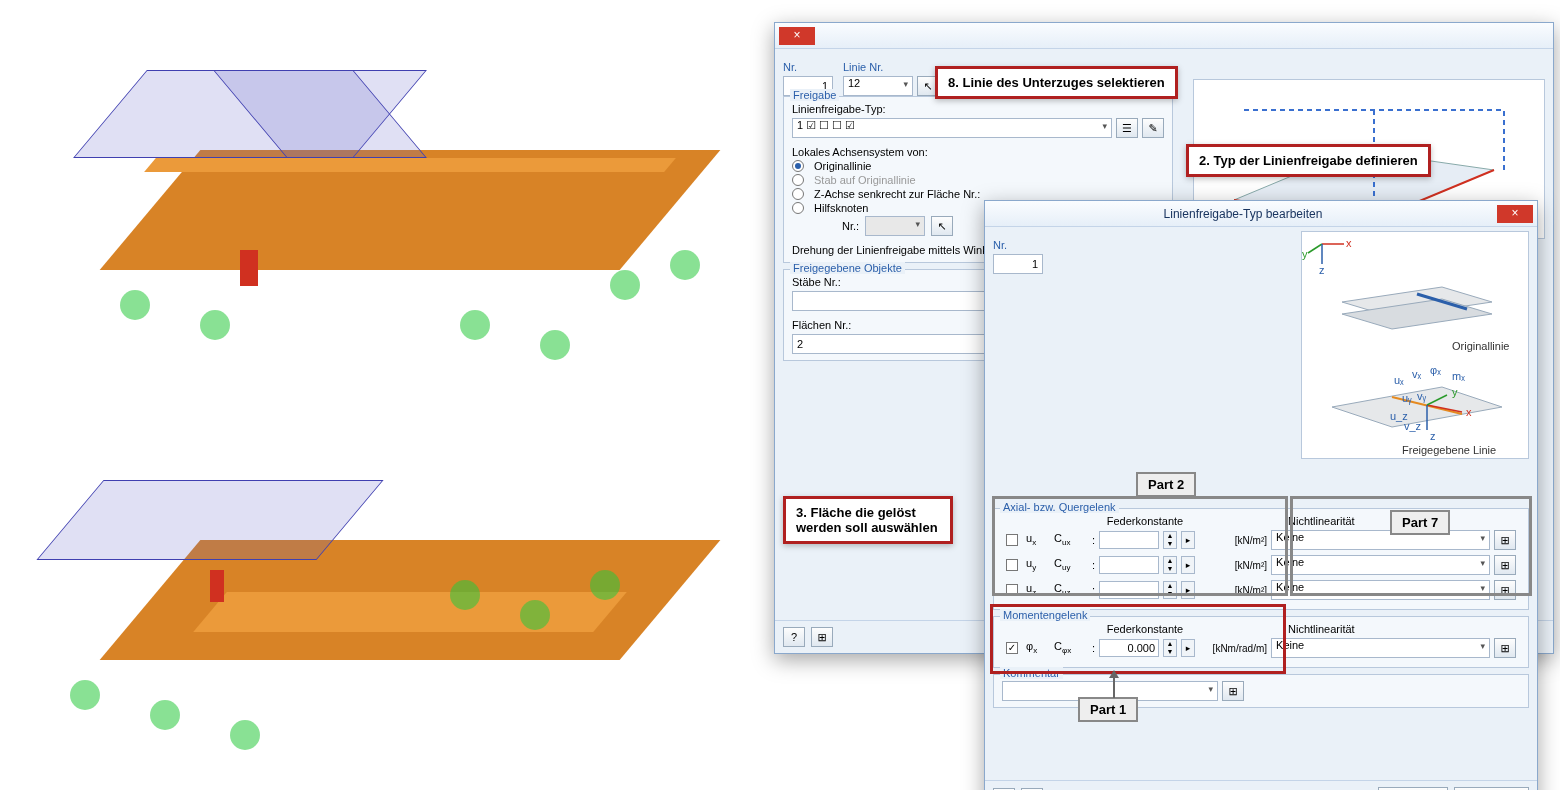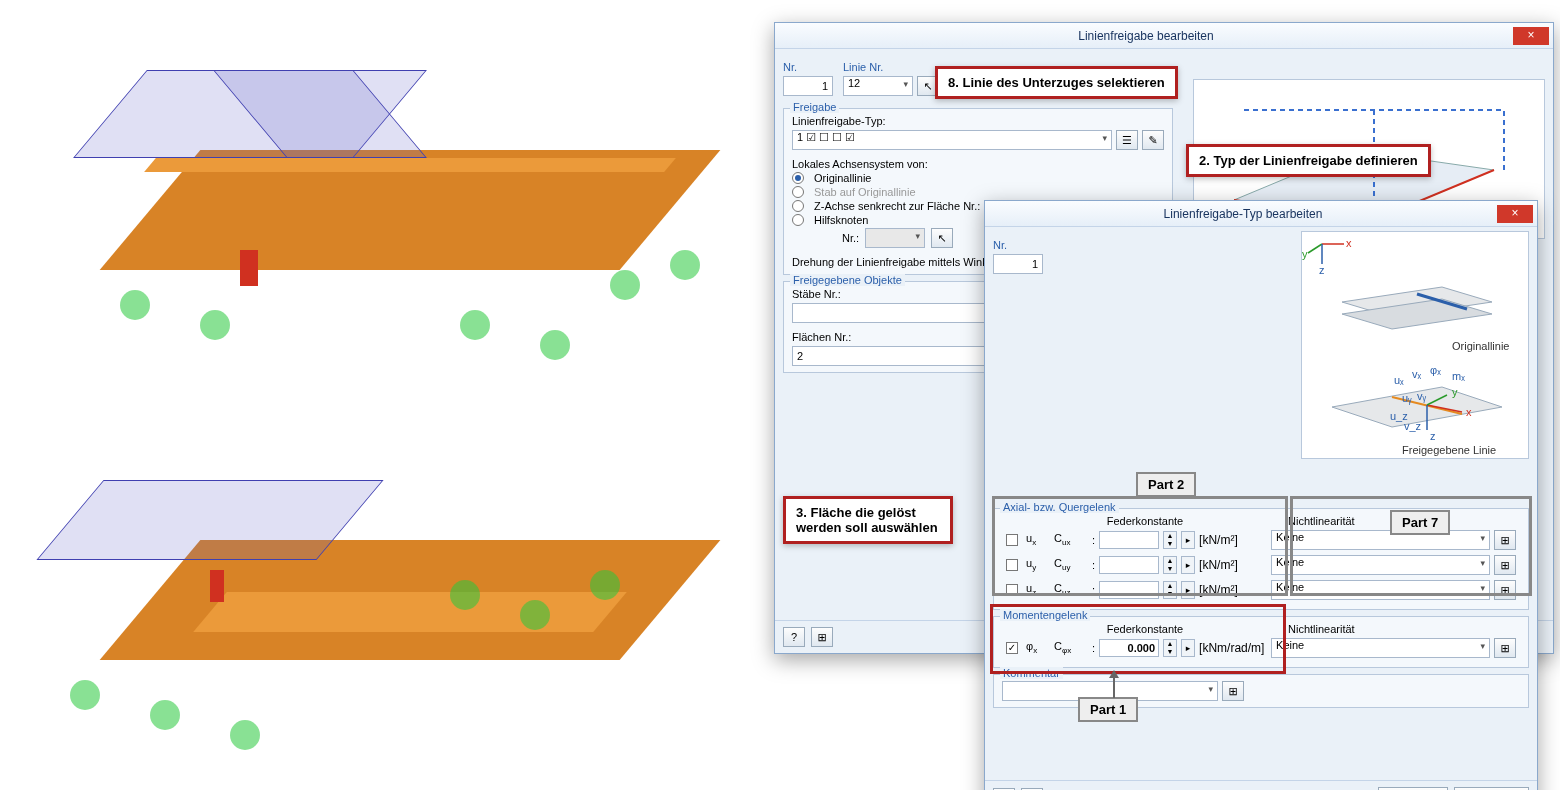--- a/index.html
+++ b/index.html
@@ -38,24 +38,24 @@
 
 .callout { position: absolute; background: #fff; border: 3px solid #b02020; padding: 6px 10px; font-weight: bold; font-size: 13px; box-shadow: 0 2px 6px rgba(0,0,0,.25); }
 .partbox { position: absolute; background: #eee; border: 2px solid #888; padding: 3px 10px; font-weight: bold; font-size: 13px; }
 .redbox { position: absolute; border: 3px solid #b02020; }
 .graybox { position: absolute; border: 3px solid #888; }
 
 
 .sprow { display: flex; align-items: center; gap: 4px; height: 24px; margin:1px 4px; }
 .sprow .lab { width: 24px; }
 .sprow .clab { width: 34px; }
-.sprow .num { width: 60px; height: 18px; border: 1px solid #a8b8cc; background: #fff; text-align: right; padding: 0 3px; font-weight: bold; }
+.sprow .num { width: 60px; height: 18px; border: 1px solid #a8b8cc; background: #fff; text-align: right; padding: 0 3px; }
 .sprow .spinner { width: 14px; height: 18px; border: 1px solid #a8b8cc; background: #f0f4f8; font-size: 7px; line-height: 8px; text-align: center; }
 .sprow .arr { width:14px; height:18px; border:1px solid #a8b8cc; background:#f0f4f8; text-align:center; line-height:16px; font-size:9px;}
-.sprow .unit { width: 68px; font-size: 12px; }
+.sprow .unit { width: 68px; font-size: 10px; text-align: right; }
 .sprow .nonlin { flex: 1; }
 .sub { font-size: 8px; vertical-align: sub; }
 
 .diagram-pane { position:absolute; right:8px; top:28px; width:200px; height:150px; background:#fff; border:1px solid #b8c8dc; }
 .diagram-pane2 { position:absolute; right:8px; top:30px; width:228px; height:228px; background:#fff; border:1px solid #b8c8dc; }
 </style>
 </head>
 <body>
 
 <div class="viewport">
@@ -83,39 +83,38 @@
     <div class="sup" style="left:140px; top:230px;"></div>
     <div class="sup" style="left:220px; top:250px;"></div>
     <div class="sup" style="left:440px; top:110px;"></div>
     <div class="sup" style="left:510px; top:130px;"></div>
     <div class="sup" style="left:580px; top:100px;"></div>
   </div>
 </div>
 
 <div class="win" style="left:774px; top:22px; width:780px; height:632px;">
   <div class="titlebar">
-    <span class="title">Linienfreigabe bearbeiten</span>
     <span class="close">×</span>
   </div>
   <div class="dlg-body">
     <div style="display:flex; gap:10px; align-items:flex-end;">
       <div>
         <div class="group-label">Nr.</div>
         <input class="small-input" value="1" style="">
       </div>
       <div>
         <div class="group-label">Linie Nr.</div>
         <div style="display:flex; gap:4px;">
           <div class="combo" style="width:70px;">12</div>
           <div class="iconbtn">↖</div>
         </div>
       </div>
     </div>
 
-    <div class="frame" style="margin-top:12px; width:390px;">
+    <div class="frame" style="margin-top:0; width:390px;">
       <div class="grp">Freigabe</div>
       <div>Linienfreigabe-Typ:</div>
       <div style="display:flex; gap:4px; margin-top:3px;">
         <div class="combo" style="flex:1;">1    ☑ ☐ ☐   ☑</div>
         <div class="iconbtn">☰</div>
         <div class="iconbtn">✎</div>
       </div>
       <div style="margin-top:8px;">Lokales Achsensystem von:</div>
       <div class="fieldrow">
           <span class="radio on"></span>

